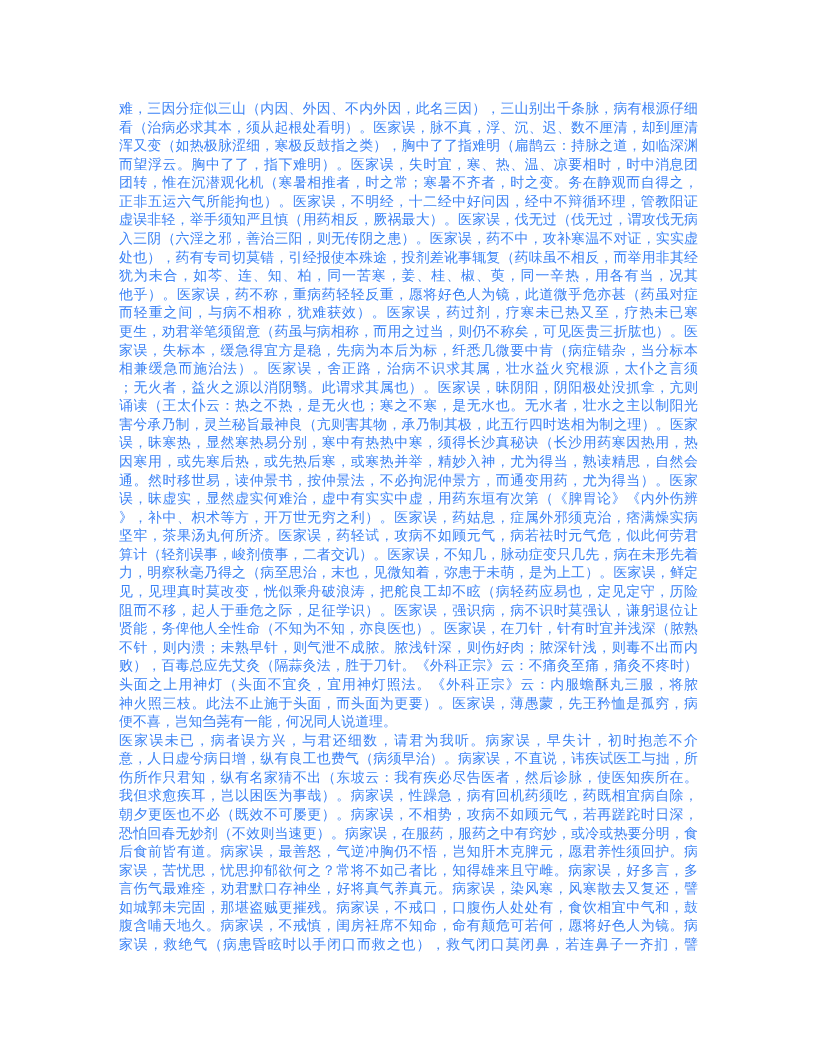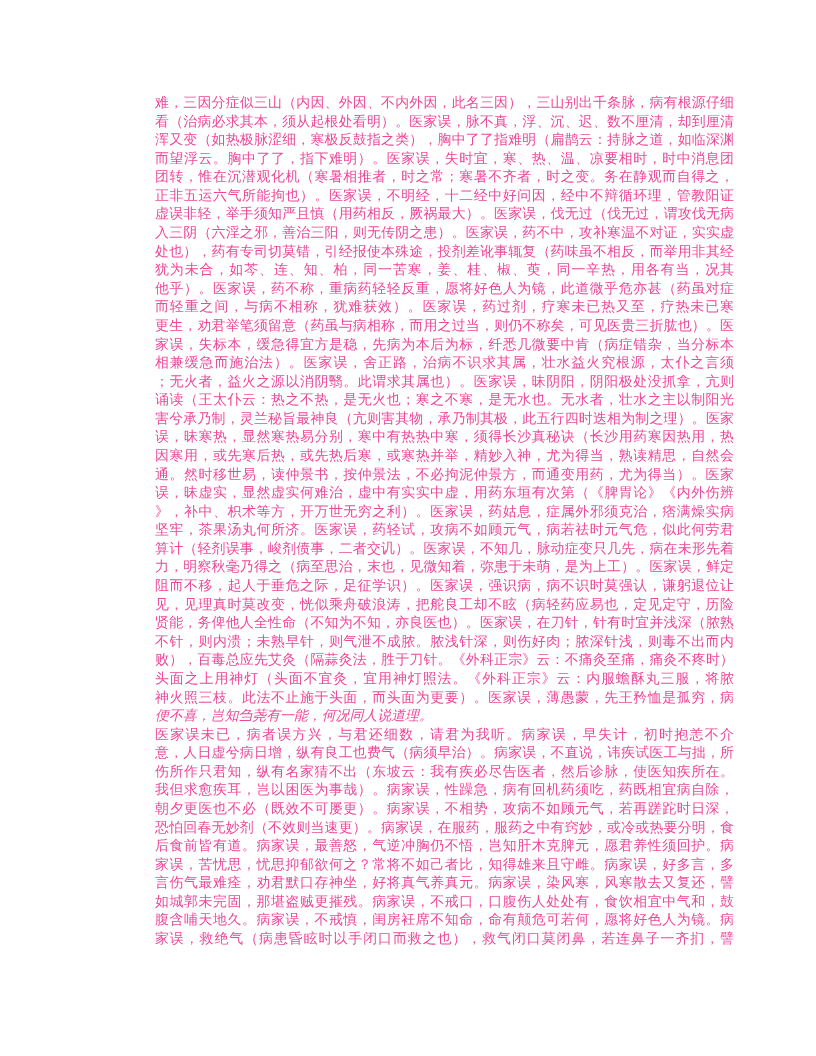--- a/index.html
+++ b/index.html
@@ -14,39 +14,37 @@
     }
     .page {
       position: relative;
       width: 816px;
       height: 1056px;
       background: #ffffff;
     }
     .text-block {
       position: absolute;
       left: 119px;
-      top: 93px;
+      top: 99px;
       width: 579px;
       font-family: "DejaVu Sans", "Liberation Sans", sans-serif;
       font-size: 13.9px;
-      color: #ec4899;
+      color: #3b82f6;
       letter-spacing: 0;
-      margin-left: 36px;
     }
     .line {
       height: 18.58px;
       line-height: 18.58px;
       text-align: justify;
       text-align-last: justify;
       overflow: hidden;
     }
     .line.short {
       text-align: left;
       text-align-last: left;
-      font-style: italic;
     }
   </style>
 </head>
 <body>
 
 <div class="page">
   <div class="text-block">
       <div class="line">难，三因分症似三山（内因、外因、不内外因，此名三因），三山别出千条脉，病有根源仔细</div>
       <div class="line">看（治病必求其本，须从起根处看明）。医家误，脉不真，浮、沉、迟、数不厘清，却到厘清</div>
       <div class="line">浑又变（如热极脉涩细，寒极反鼓指之类），胸中了了指难明（扁鹊云：持脉之道，如临深渊</div>
@@ -66,22 +64,22 @@
       <div class="line">诵读（王太仆云：热之不热，是无火也；寒之不寒，是无水也。无水者，壮水之主以制阳光</div>
       <div class="line">害兮承乃制，灵兰秘旨最神良（亢则害其物，承乃制其极，此五行四时迭相为制之理）。医家</div>
       <div class="line">误，昧寒热，显然寒热易分别，寒中有热热中寒，须得长沙真秘诀（长沙用药寒因热用，热</div>
       <div class="line">因寒用，或先寒后热，或先热后寒，或寒热并举，精妙入神，尤为得当，熟读精思，自然会</div>
       <div class="line">通。然时移世易，读仲景书，按仲景法，不必拘泥仲景方，而通变用药，尤为得当）。医家</div>
       <div class="line">误，昧虚实，显然虚实何难治，虚中有实实中虚，用药东垣有次第（《脾胃论》《内外伤辨</div>
       <div class="line">》，补中、枳术等方，开万世无穷之利）。医家误，药姑息，症属外邪须克治，痞满燥实病</div>
       <div class="line">坚牢，茶果汤丸何所济。医家误，药轻试，攻病不如顾元气，病若祛时元气危，似此何劳君</div>
       <div class="line">算计（轻剂误事，峻剂偾事，二者交讥）。医家误，不知几，脉动症变只几先，病在未形先着</div>
       <div class="line">力，明察秋毫乃得之（病至思治，末也，见微知着，弥患于未萌，是为上工）。医家误，鲜定</div>
+      <div class="line">见，见理真时莫改变，恍似乘舟破浪涛，把舵良工却不眩（病轻药应易也，定见定守，历险</div>
       <div class="line">阻而不移，起人于垂危之际，足征学识）。医家误，强识病，病不识时莫强认，谦躬退位让</div>
-      <div class="line">见，见理真时莫改变，恍似乘舟破浪涛，把舵良工却不眩（病轻药应易也，定见定守，历险</div>
       <div class="line">贤能，务俾他人全性命（不知为不知，亦良医也）。医家误，在刀针，针有时宜并浅深（脓熟</div>
       <div class="line">不针，则内溃；未熟早针，则气泄不成脓。脓浅针深，则伤好肉；脓深针浅，则毒不出而内</div>
       <div class="line">败），百毒总应先艾灸（隔蒜灸法，胜于刀针。《外科正宗》云：不痛灸至痛，痛灸不疼时）</div>
       <div class="line">头面之上用神灯（头面不宜灸，宜用神灯照法。《外科正宗》云：内服蟾酥丸三服，将脓</div>
       <div class="line">神火照三枝。此法不止施于头面，而头面为更要）。医家误，薄愚蒙，先王矜恤是孤穷，病</div>
       <div class="line short">便不喜，岂知刍荛有一能，何况同人说道理。</div>
       <div class="line">医家误未已，病者误方兴，与君还细数，请君为我听。病家误，早失计，初时抱恙不介</div>
       <div class="line">意，人日虚兮病日增，纵有良工也费气（病须早治）。病家误，不直说，讳疾试医工与拙，所</div>
       <div class="line">伤所作只君知，纵有名家猜不出（东坡云：我有疾必尽告医者，然后诊脉，使医知疾所在。</div>
       <div class="line">我但求愈疾耳，岂以困医为事哉）。病家误，性躁急，病有回机药须吃，药既相宜病自除，</div>

